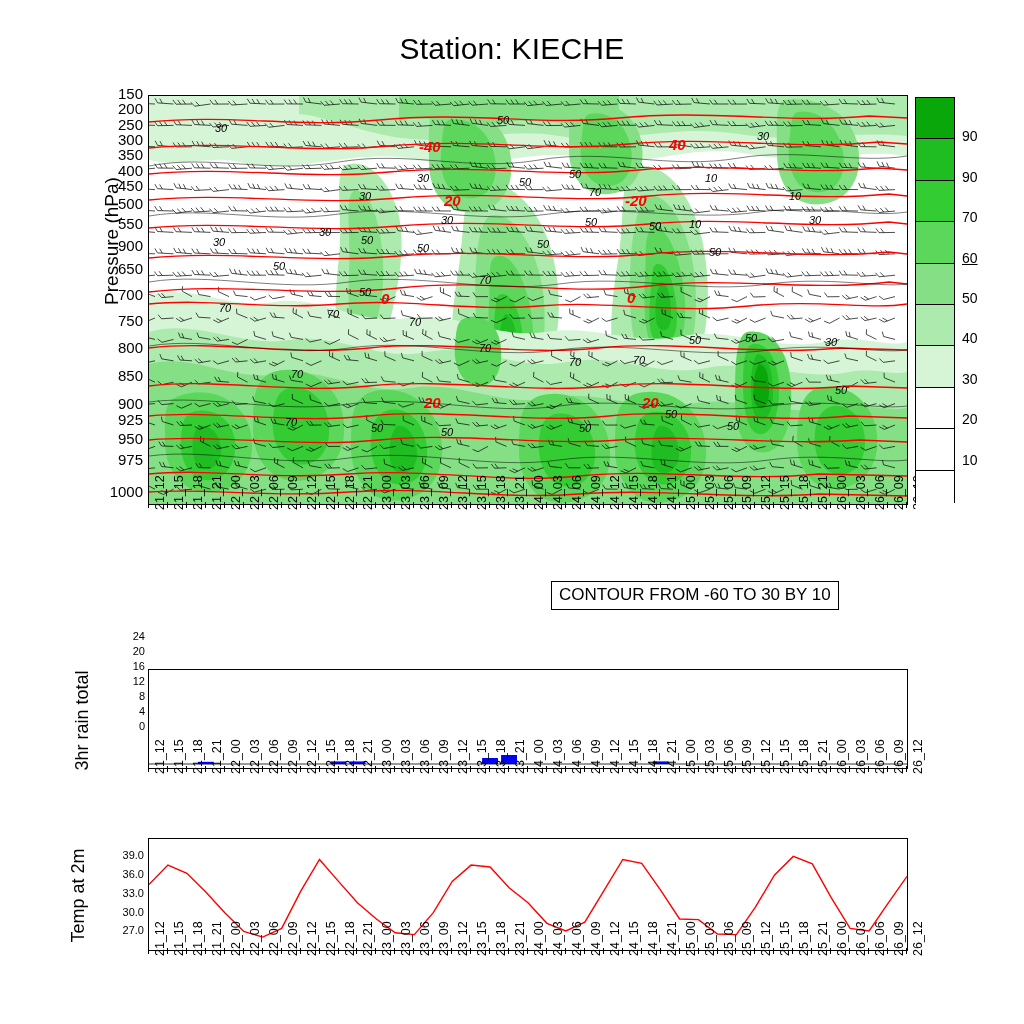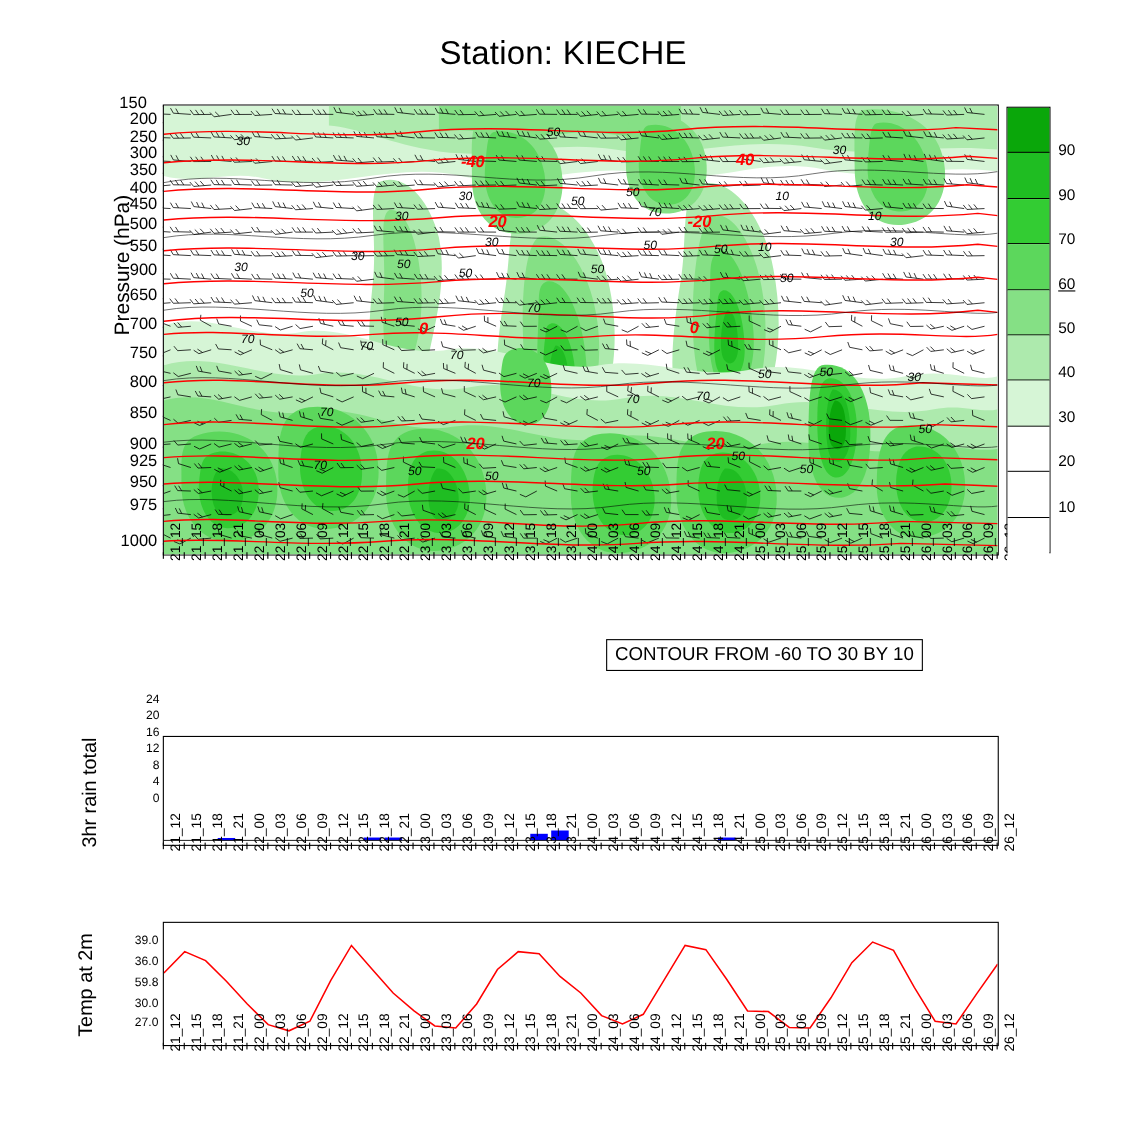--- a/index.html
+++ b/index.html
@@ -202,21 +202,21 @@
     background: #000;
   }
 </style>
 </head>
 <body>
 
 <div id="title">Station: KIECHE</div>
 
 <div id="ylabel-pressure">Pressure (hPa)</div>
 <div id="ytick-wrap">
-    <div class="ytick" style="top: -6px; text-align: center;">150</div>
+    <div class="ytick" style="top: -6px;">150</div>
     <div class="ytick" style="top: 9.096px;">200</div>
     <div class="ytick" style="top: 24.6px;">250</div>
     <div class="ytick" style="top: 39.696px;">300</div>
     <div class="ytick" style="top: 55.2px;">350</div>
     <div class="ytick" style="top: 70.704px;">400</div>
     <div class="ytick" style="top: 86.208px;">450</div>
     <div class="ytick" style="top: 104.16px;">500</div>
     <div class="ytick" style="top: 123.744px;">550</div>
     <div class="ytick" style="top: 145.776px;">900</div>
     <div class="ytick" style="top: 169.44px;">650</div>
@@ -1404,21 +1404,21 @@
     <div class="xtick-wrap" style="left: 744.05px; top: 2px;">26_09</div>
     <div class="axis-tickmark" style="left: 739.05px; top: -6px; width: 1px; height: 6px;"></div>
     <div class="xtick-wrap" style="left: 763px; top: 2px;">26_12</div>
     <div class="axis-tickmark" style="left: 758px; top: -6px; width: 1px; height: 6px;"></div>
   </div>
 
 <div id="temp-ylabel">Temp at 2m</div>
 <div id="temp-ytick-wrap">
     <div class="temp-ytick" style="top: 13.3871px;">39.0</div>
     <div class="temp-ytick" style="top: 32.1613px;">36.0</div>
-    <div class="temp-ytick" style="top: 50.9355px;">59.8</div>
+    <div class="temp-ytick" style="top: 50.9355px;">33.0</div>
     <div class="temp-ytick" style="top: 69.7097px;">30.0</div>
     <div class="temp-ytick" style="top: 88.4839px;">27.0</div>
   </div>
 <div id="temp-panel">
   <svg id="temp-svg" width="758" height="111" viewBox="0 0 758 111" xmlns="http://www.w3.org/2000/svg">
     <polyline id="temp-line" fill="none" stroke="#ff0000" stroke-width="1.4" points="0.0,45.5 18.9,26.1 37.9,34.3 56.8,53.1 75.8,73.7 94.8,92.5 113.7,98.1 132.7,89.4 151.6,52.4 170.5,20.5 189.5,42.4 208.4,63.7 227.4,80.0 246.3,93.7 265.3,95.6 284.3,73.7 303.2,42.4 322.1,26.1 341.1,28.0 360.1,48.7 379.0,63.7 397.9,84.3 416.9,91.9 435.8,83.1 454.8,51.8 473.8,20.5 492.7,24.3 511.6,51.2 530.6,80.0 549.5,80.6 568.5,95.0 587.4,95.6 606.4,68.1 625.4,36.2 644.3,17.4 663.3,24.9 682.2,58.7 701.1,89.4 720.1,91.9 739.0,64.3 758.0,37.4"></polyline>
   </svg>
 </div>
 <div id="xticks-temp" style="position: absolute; left: 148px; top: 954px; width: 758px; height: 60px;">
     <div class="xtick-wrap" style="left: 5px; top: 2px;">21_12</div>

